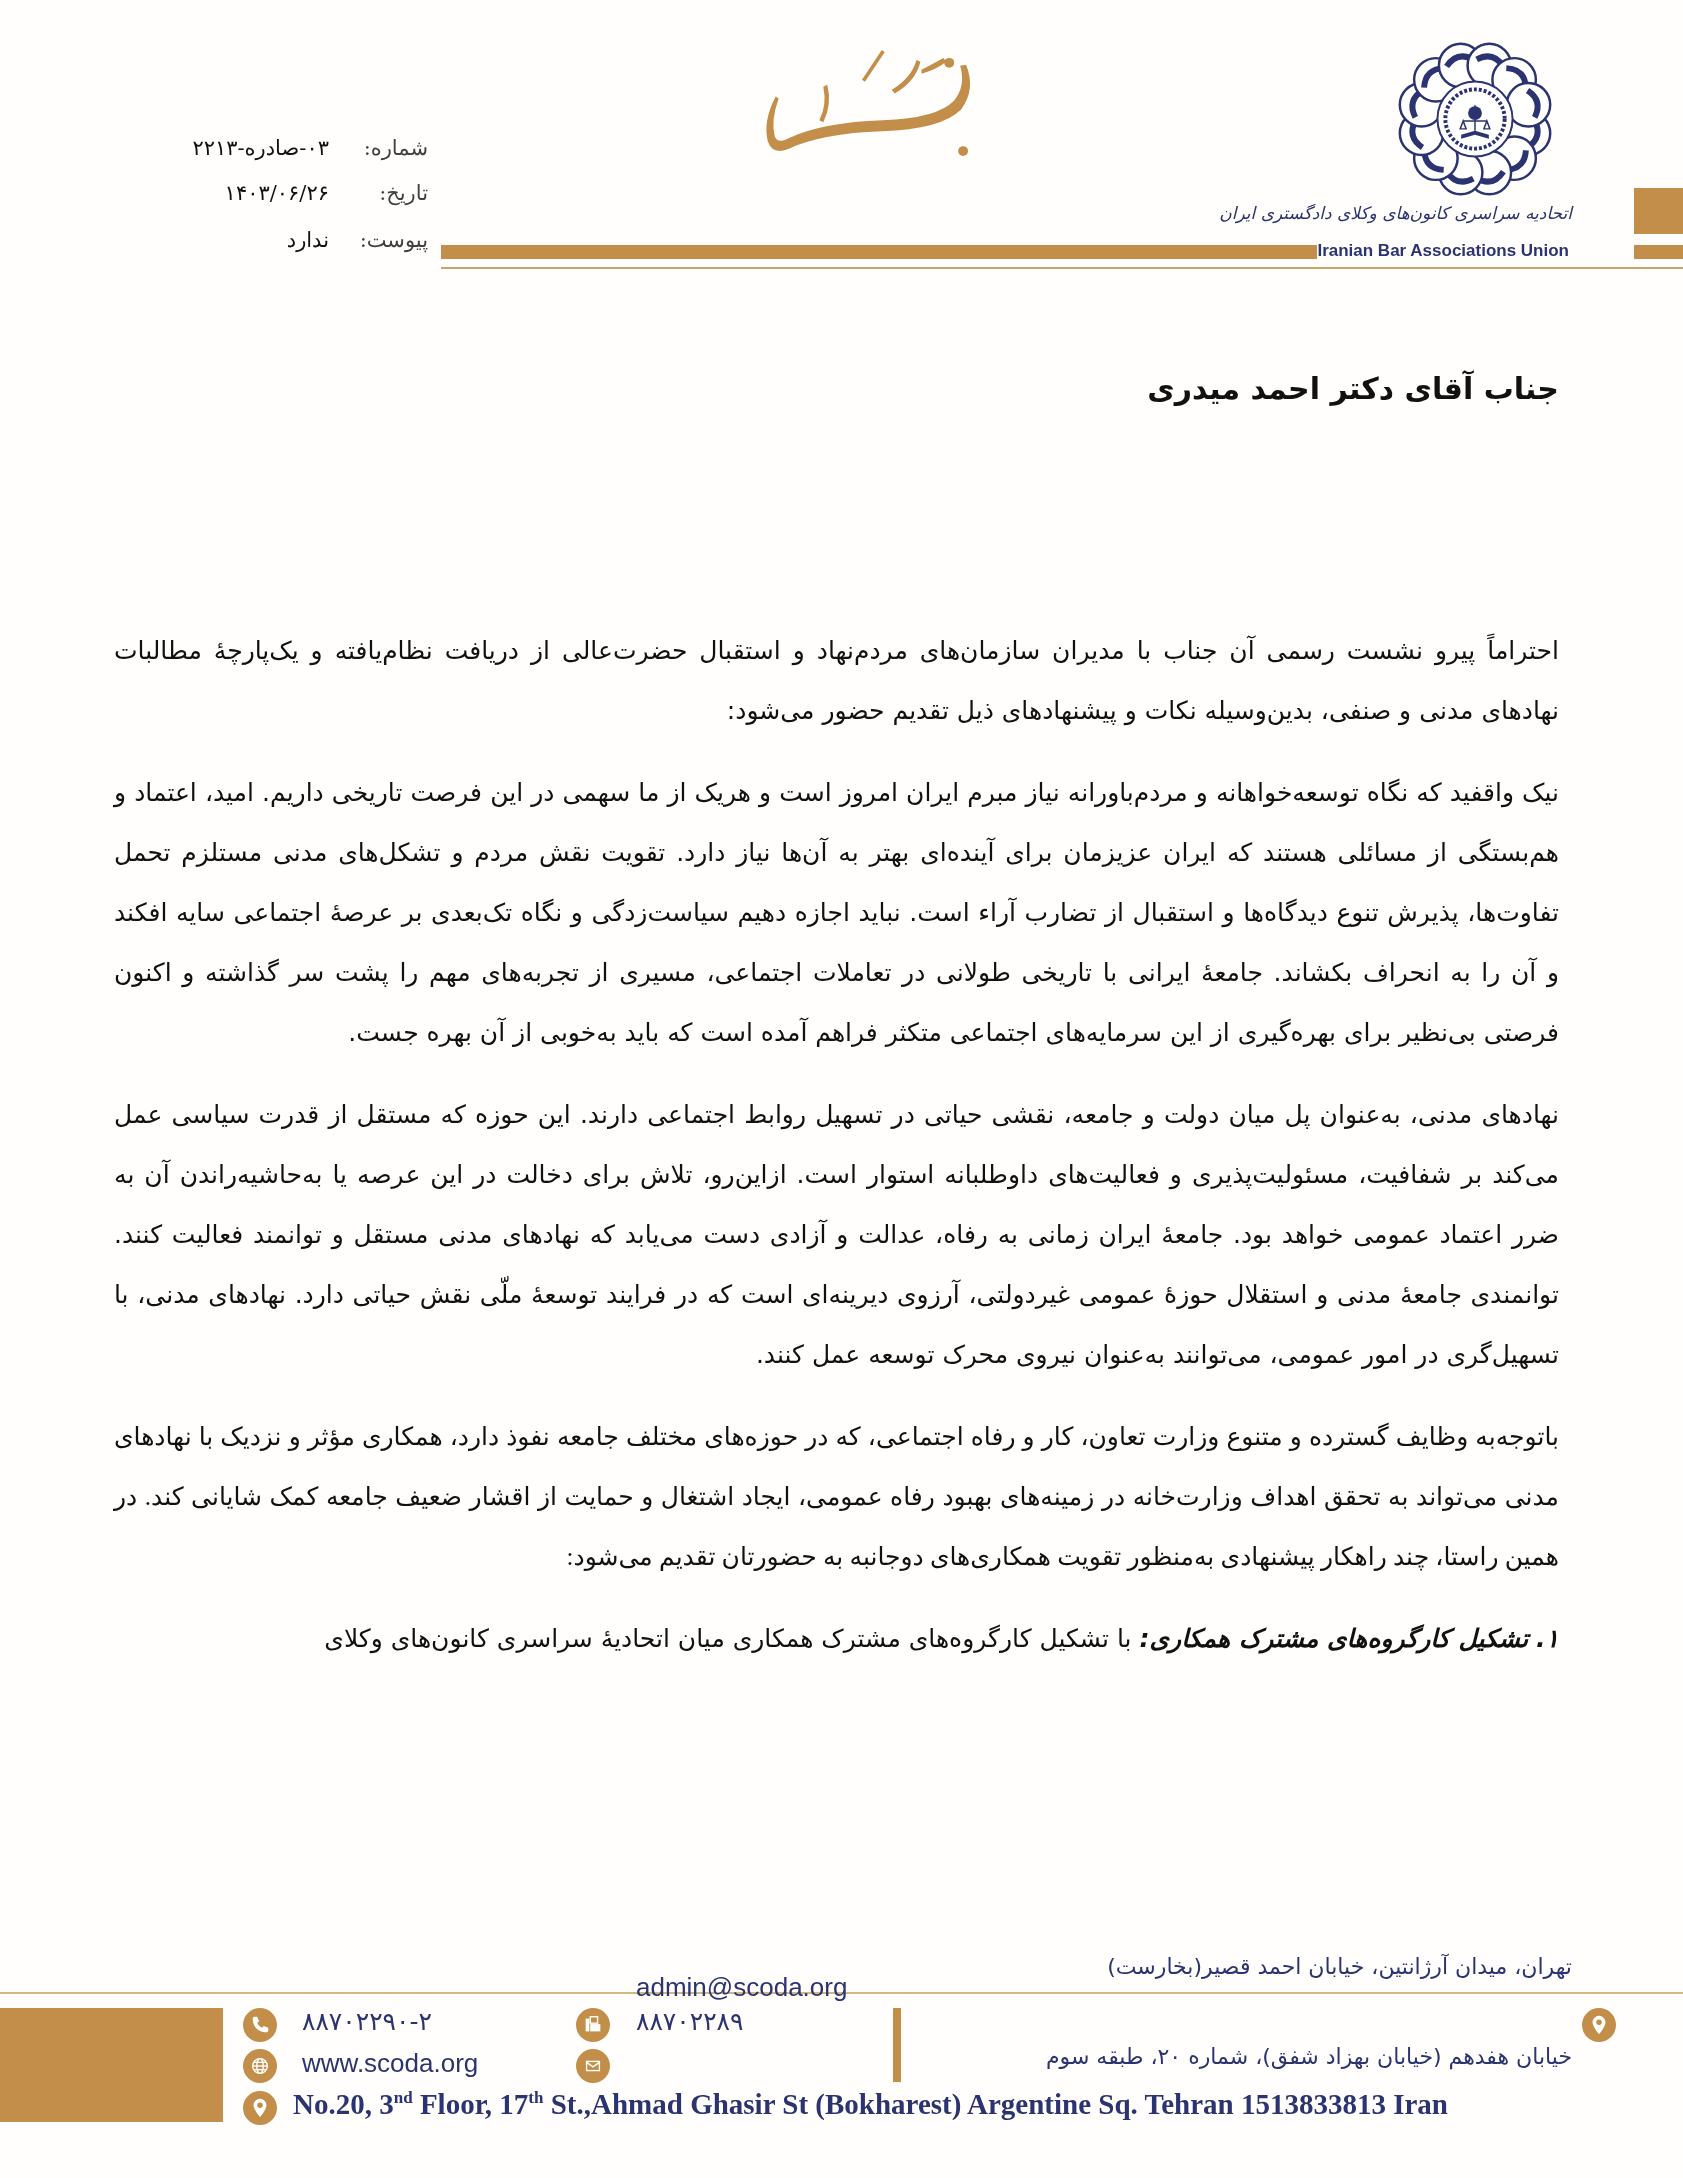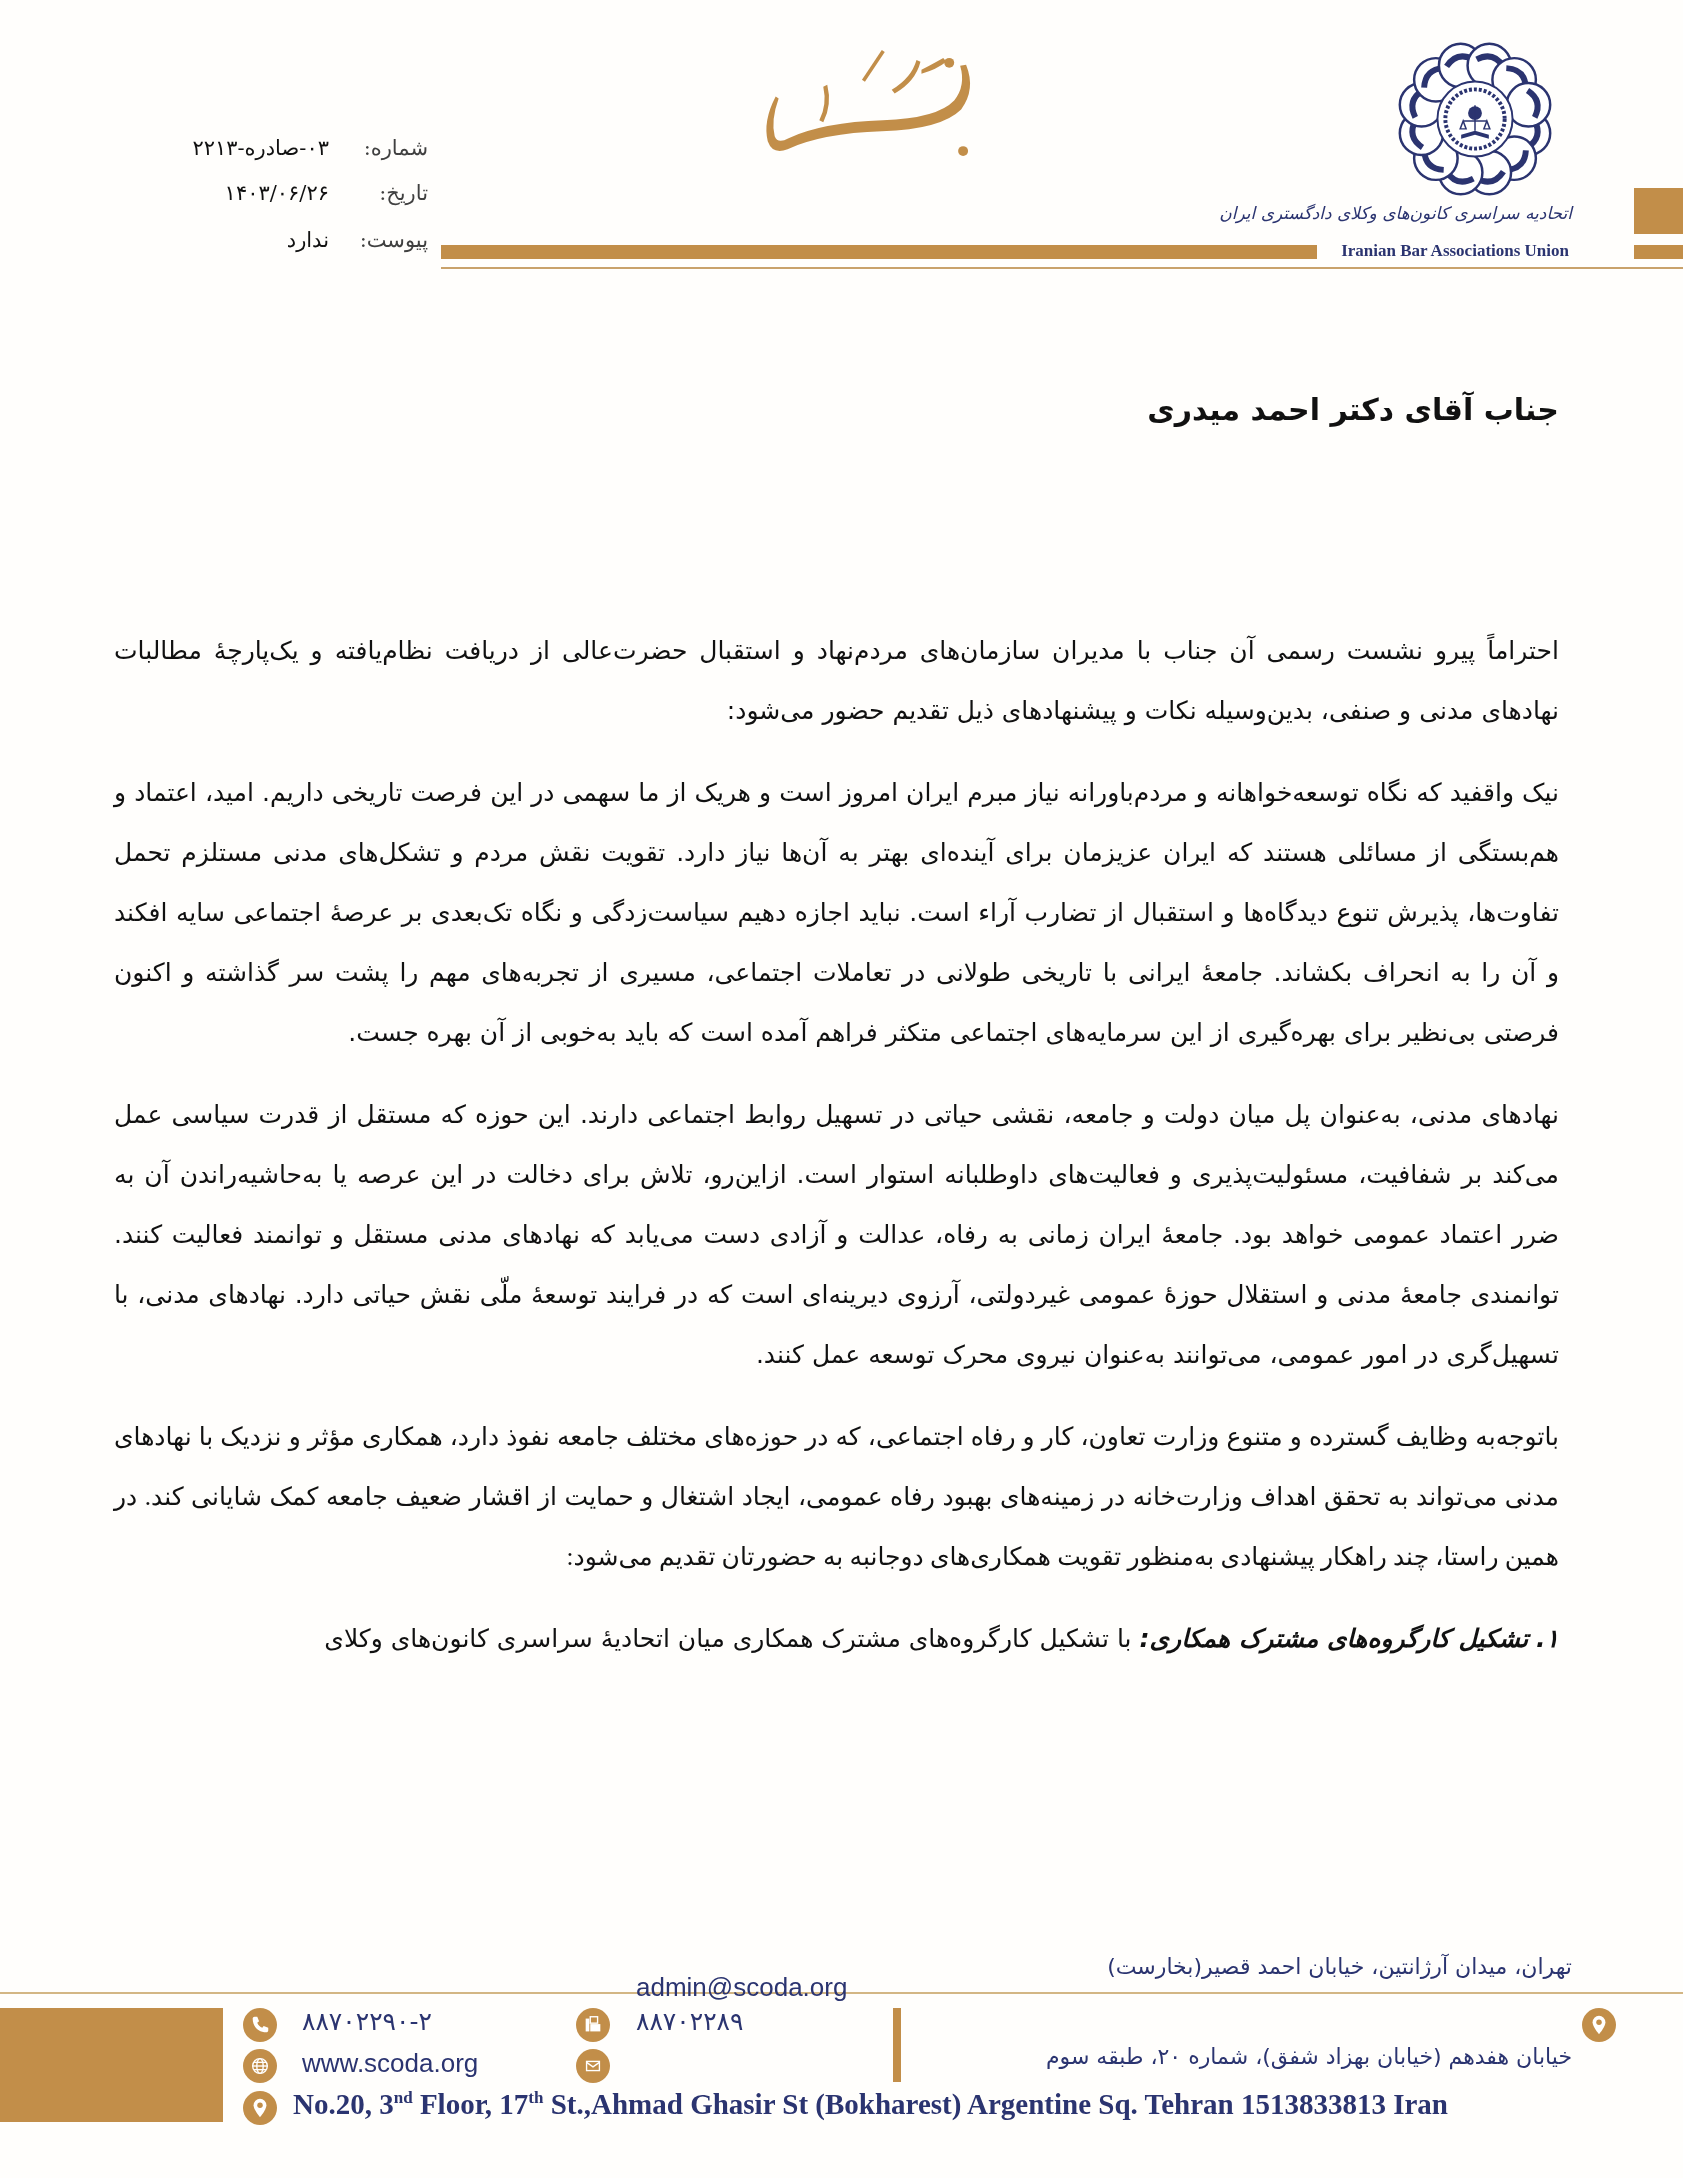--- a/index.html
+++ b/index.html
@@ -11,21 +11,21 @@
   
   .meta-row { position:absolute; direction:rtl; font-family:"DejaVu Serif", serif; font-size:21px; display:flex; align-items:baseline; }
   .meta-label { color:#404040; width:99px; display:inline-block; }
   .meta-value { color:#111; }
 
   
   .bismillah { position:absolute; left:733px; top:45px; width:248px; height:119px; }
   .logo { position:absolute; left:1391px; top:35px; width:168px; height:168px; }
   .org-fa { position:absolute; right:111px; top:203px; direction:rtl; font-family:"DejaVu Serif", serif; font-style:italic;
             font-size:17px; color:#2b3470; white-space:nowrap; }
-  .org-en { position:absolute; right:114px; top:241px; font-family:Liberation Serif, serif; font-weight:bold;
+  .org-en { position:absolute; right:114px; top:241px; font-family:Liberation Sans, sans-serif; font-weight:bold;
             font-size:17px; color:#2b3470; white-space:nowrap; }
 
   
   .content { position:absolute; left:114px; width:1445px; direction:rtl; text-align:justify; }
   .heading { font-family:"DejaVu Sans", sans-serif; font-weight:bold; font-size:30px; line-height:57px; margin:0; }
   .para { font-family:"DejaVu Sans", sans-serif; font-size:25px; line-height:60px; margin:0; text-align-last:right; }
   .greeting { font-size:25px; }
   .item-title { font-weight:bold;font-style:italic; }
 
   
@@ -118,21 +118,21 @@
       <circle cx="0" cy="0" r="38" fill="#fff" stroke="#2b3470" stroke-width="2"></circle>
       <circle cx="0" cy="0" r="30" fill="none" stroke="#2b3470" stroke-width="4" stroke-dasharray="3 2"></circle>
       <circle cx="0" cy="-6" r="7" fill="#2b3470"></circle>
       <path d="M-14 16 L0 12 L14 16 L14 20 L0 16 L-14 20z" fill="#2b3470"></path>
       <path d="M-12 2 L12 2 M0 -14 L0 12 M-12 2 L-15 10 L-9 10z M12 2 L9 10 L15 10z" fill="none" stroke="#2b3470" stroke-width="1.5"></path>
     </svg>
   <div class="org-fa">اتحادیه سراسری کانون‌های وکلای دادگستری ایران</div>
   <div class="org-en">Iranian Bar Associations Union</div>
 </div>
 
-<div class="content" style="top:381px;">
+<div class="content" style="top:360px;">
   <p class="heading">جناب آقای دکتر احمد میدری</p>
 </div>
 
 <div class="content" style="top:599px;">
   <p class="para" style="margin-top:22px;">احتراماً پیرو نشست رسمی آن جناب با مدیران سازمان‌های مردم‌نهاد و استقبال حضرت‌عالی از دریافت نظام‌یافته و یک‌پارچهٔ مطالبات نهادهای مدنی و صنفی، بدین‌وسیله نکات و پیشنهادهای ذیل تقدیم حضور می‌شود:</p>
   <p class="para" style="margin-top:22px;">نیک واقفید که نگاه توسعه‌خواهانه و مردم‌باورانه نیاز مبرم ایران امروز است و هریک از ما سهمی در این فرصت تاریخی داریم. امید، اعتماد و هم‌بستگی از مسائلی هستند که ایران عزیزمان برای آینده‌ای بهتر به آن‌ها نیاز دارد. تقویت نقش مردم و تشکل‌های مدنی مستلزم تحمل تفاوت‌ها، پذیرش تنوع دیدگاه‌ها و استقبال از تضارب آراء است. نباید اجازه دهیم سیاست‌زدگی و نگاه تک‌بعدی بر عرصهٔ اجتماعی سایه افکند و آن را به انحراف بکشاند. جامعهٔ ایرانی با تاریخی طولانی در تعاملات اجتماعی، مسیری از تجربه‌های مهم را پشت سر گذاشته و اکنون فرصتی بی‌نظیر برای بهره‌گیری از این سرمایه‌های اجتماعی متکثر فراهم آمده است که باید به‌خوبی از آن بهره جست.</p>
   <p class="para" style="margin-top:22px;">نهادهای مدنی، به‌عنوان پل میان دولت و جامعه، نقشی حیاتی در تسهیل روابط اجتماعی دارند. این حوزه که مستقل از قدرت سیاسی عمل می‌کند بر شفافیت، مسئولیت‌پذیری و فعالیت‌های داوطلبانه استوار است. ازاین‌رو، تلاش برای دخالت در این عرصه یا به‌حاشیه‌راندن آن به ضرر اعتماد عمومی خواهد بود. جامعهٔ ایران زمانی به رفاه، عدالت و آزادی دست می‌یابد که نهادهای مدنی مستقل و توانمند فعالیت کنند. توانمندی جامعهٔ مدنی و استقلال حوزهٔ عمومی غیردولتی، آرزوی دیرینه‌ای است که در فرایند توسعهٔ ملّی نقش حیاتی دارد. نهادهای مدنی، با تسهیل‌گری در امور عمومی، می‌توانند به‌عنوان نیروی محرک توسعه عمل کنند.</p>
   <p class="para" style="margin-top:22px;font-family:Liberation Serif, serif;">باتوجه‌به وظایف گسترده و متنوع وزارت تعاون، کار و رفاه اجتماعی، که در حوزه‌های مختلف جامعه نفوذ دارد، همکاری مؤثر و نزدیک با نهادهای مدنی می‌تواند به تحقق اهداف وزارت‌خانه در زمینه‌های بهبود رفاه عمومی، ایجاد اشتغال و حمایت از اقشار ضعیف جامعه کمک شایانی کند. در همین راستا، چند راهکار پیشنهادی به‌منظور تقویت همکاری‌های دوجانبه به حضورتان تقدیم می‌شود:</p>
   <p class="para" style="margin-top:22px;">
     <span class="item-title">۱.</span>

